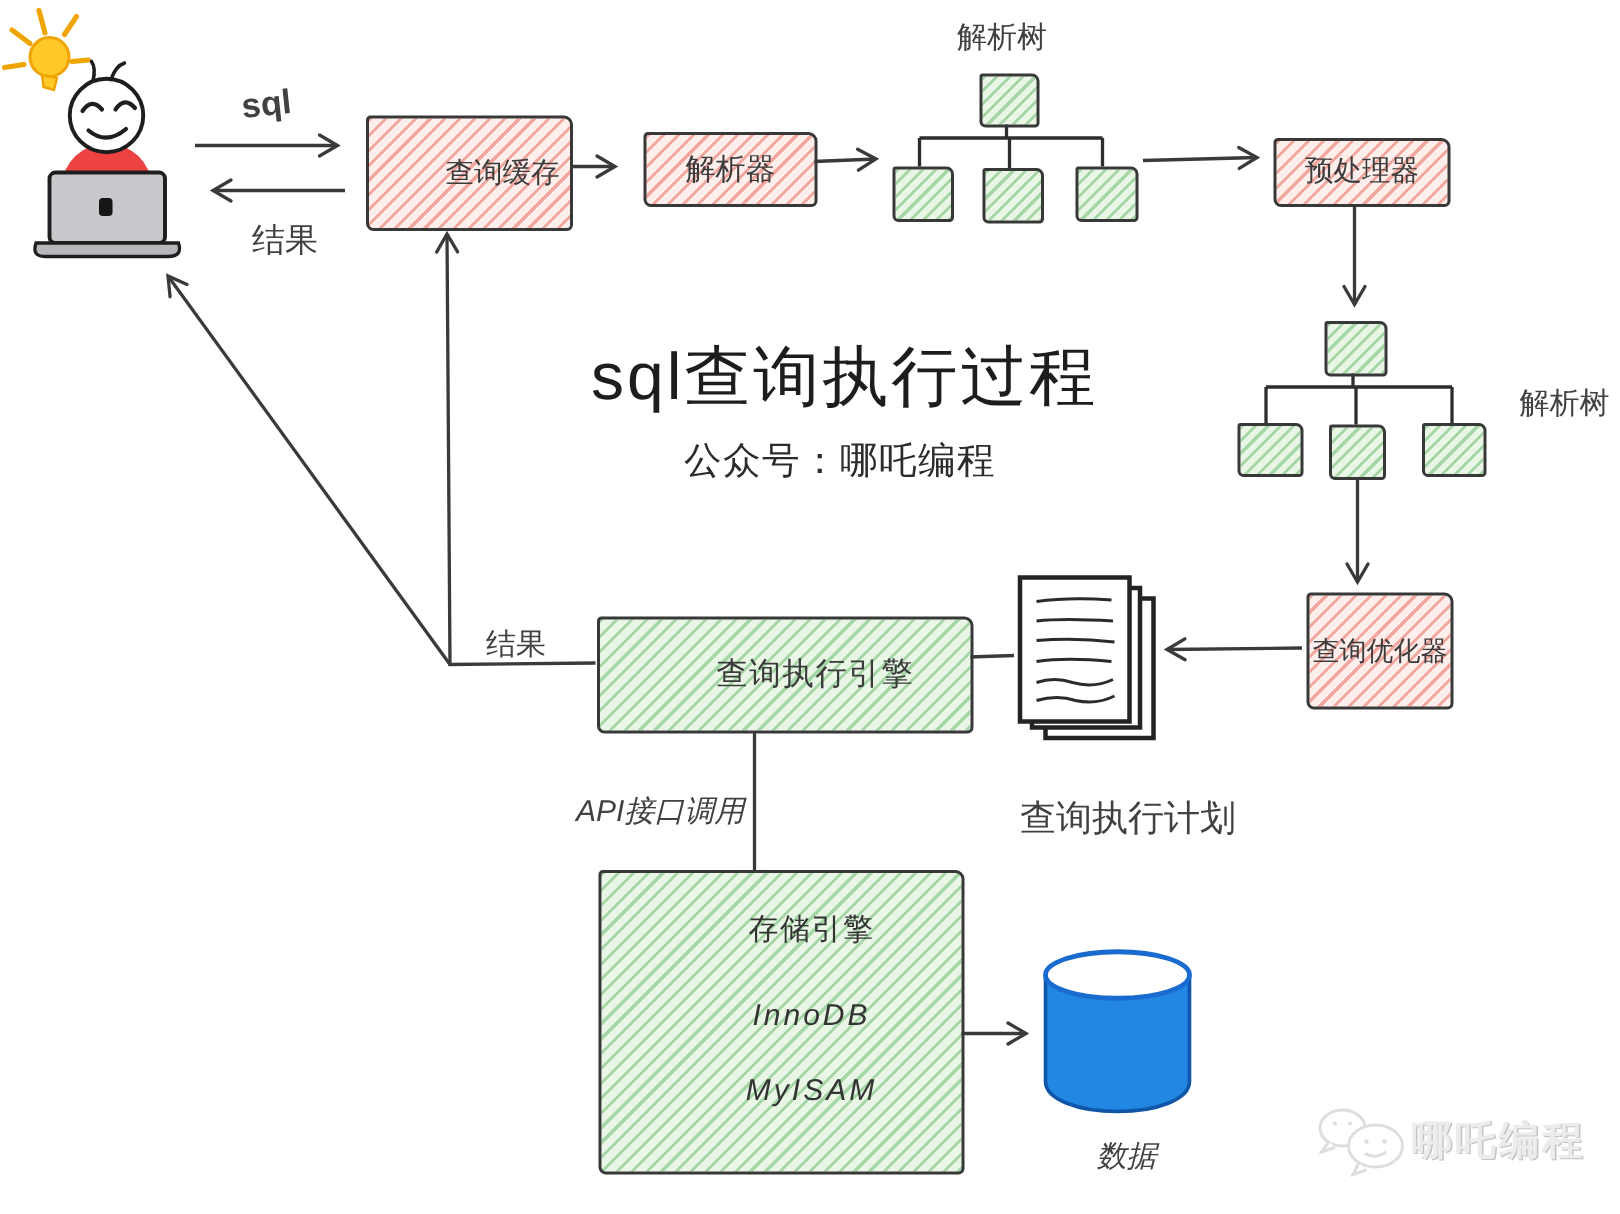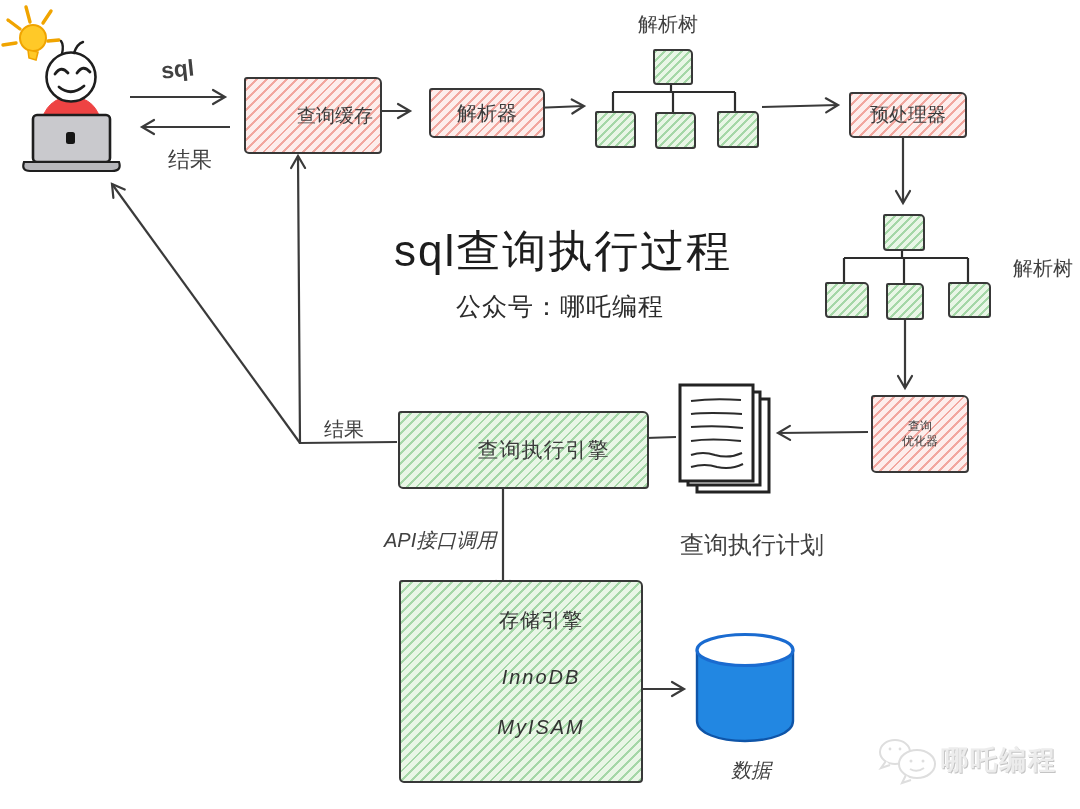--- a/index.html
+++ b/index.html
@@ -139,21 +139,21 @@
   </div>
 
   <div class="box pink" style="left:419px;top:88px;width:112px;height:46px;font-size:20px;margin-left:10px;">
     <span>解析器</span>
   </div>
 
   <div class="box pink" style="left:849px;top:92px;width:114px;height:42px;font-size:19px;">
     <span>预处理器</span>
   </div>
 
-  <div class="box pink" style="left:871px;top:395px;width:94px;height:74px;font-size:12px;flex-direction:column;">
+  <div class="box pink" style="left:871px;top:395px;width:94px;height:74px;font-size:18px;flex-direction:row;">
     <span>查询</span>
     <span>优化器</span>
   </div>
 
   <div class="box green" style="left:398px;top:411px;width:207px;height:74px;font-size:21px;letter-spacing:1px;">
     <span>查询执行引擎</span>
   </div>
 
   <div class="box green" style="left:399px;top:580px;width:200px;height:199px;">
     <div class="storage-inner" style="top:26px;font-size:20px;letter-spacing:1px;position:absolute;">存储引擎</div>

